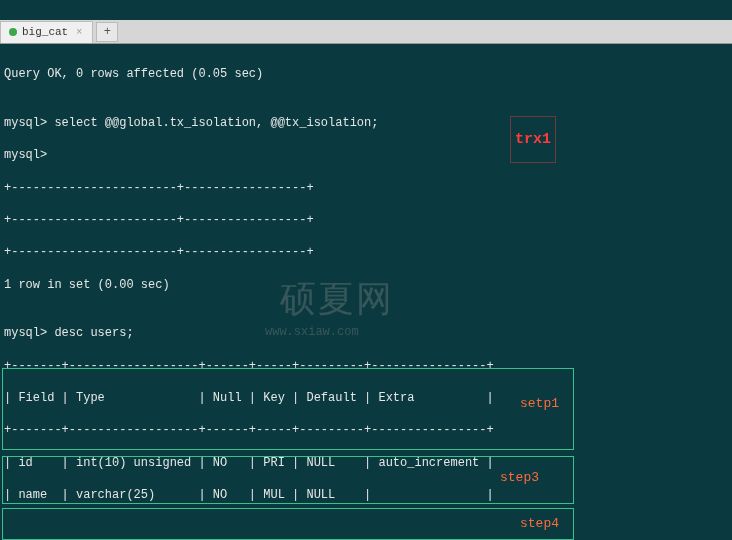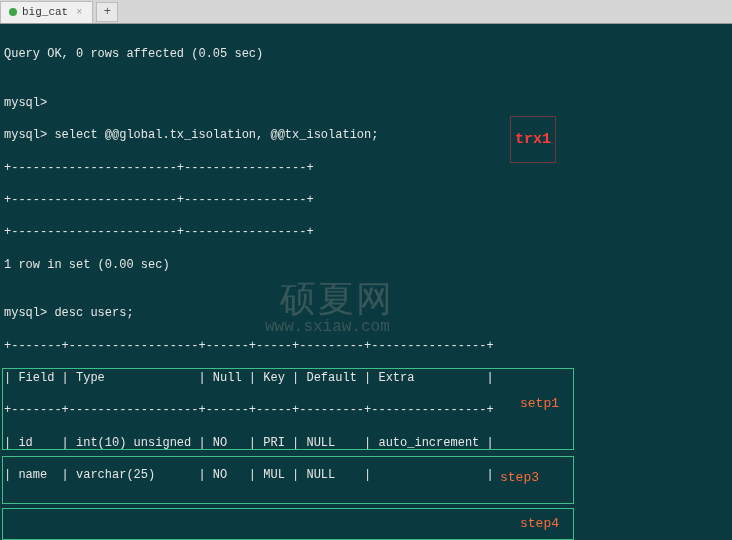--- a/index.html
+++ b/index.html
@@ -12,20 +12,21 @@
   color: #e6e6e6;
   overflow: hidden;
   position: relative;
 }
 .tab-bar {
   height: 24px;
   background: #d6d6d6;
   display: flex;
   align-items: center;
   border-bottom: 1px solid #999;
+  margin-top: 20px;
 }
 .tab {
   height: 22px;
   padding: 0 10px 0 8px;
   background: #f0f0f0;
   border: 1px solid #bbb;
   border-bottom: none;
   display: flex;
   align-items: center;
   gap: 5px;
@@ -75,23 +76,23 @@
   position: absolute;
   top: 275px;
   left: 280px;
   font-size: 36px;
   color: rgba(140,140,140,0.35);
   letter-spacing: 2px;
   pointer-events: none;
 }
 .watermark2 {
   position: absolute;
-  top: 318px;
+  top: 325px;
   left: 265px;
-  font-size: 16px;
+  font-size: 12px;
   color: rgba(140,140,140,0.35);
   pointer-events: none;
 }
 .box {
   position: absolute;
   border: 1px solid #38c28a;
   pointer-events: none;
 }
 .box-label {
   position: absolute;
@@ -109,22 +110,22 @@
     <span class="tab-close">×</span>
   </div>
   <div class="tab-add">
     <span>+</span>
   </div>
 </div>
 
 <div class="terminal">
 <div>Query OK, 0 rows affected (0.05 sec)</div>
 <div></div>
+<div>mysql&gt; select @@global.tx_isolation, @@tx_isolation;</div>
 <div>mysql&gt;</div>
-<div>mysql&gt; select @@global.tx_isolation, @@tx_isolation;</div>
 <div>+-----------------------+-----------------+</div>
 <div>+-----------------------+-----------------+</div>
 <div>+-----------------------+-----------------+</div>
 <div>1 row in set (0.00 sec)</div>
 <div></div>
 <div>mysql&gt; desc users;</div>
 <div>+-------+------------------+------+-----+---------+----------------+</div>
 <div>| Field | Type             | Null | Key | Default | Extra          |</div>
 <div>+-------+------------------+------+-----+---------+----------------+</div>
 <div>| id    | int(10) unsigned | NO   | PRI | NULL    | auto_increment |</div>

